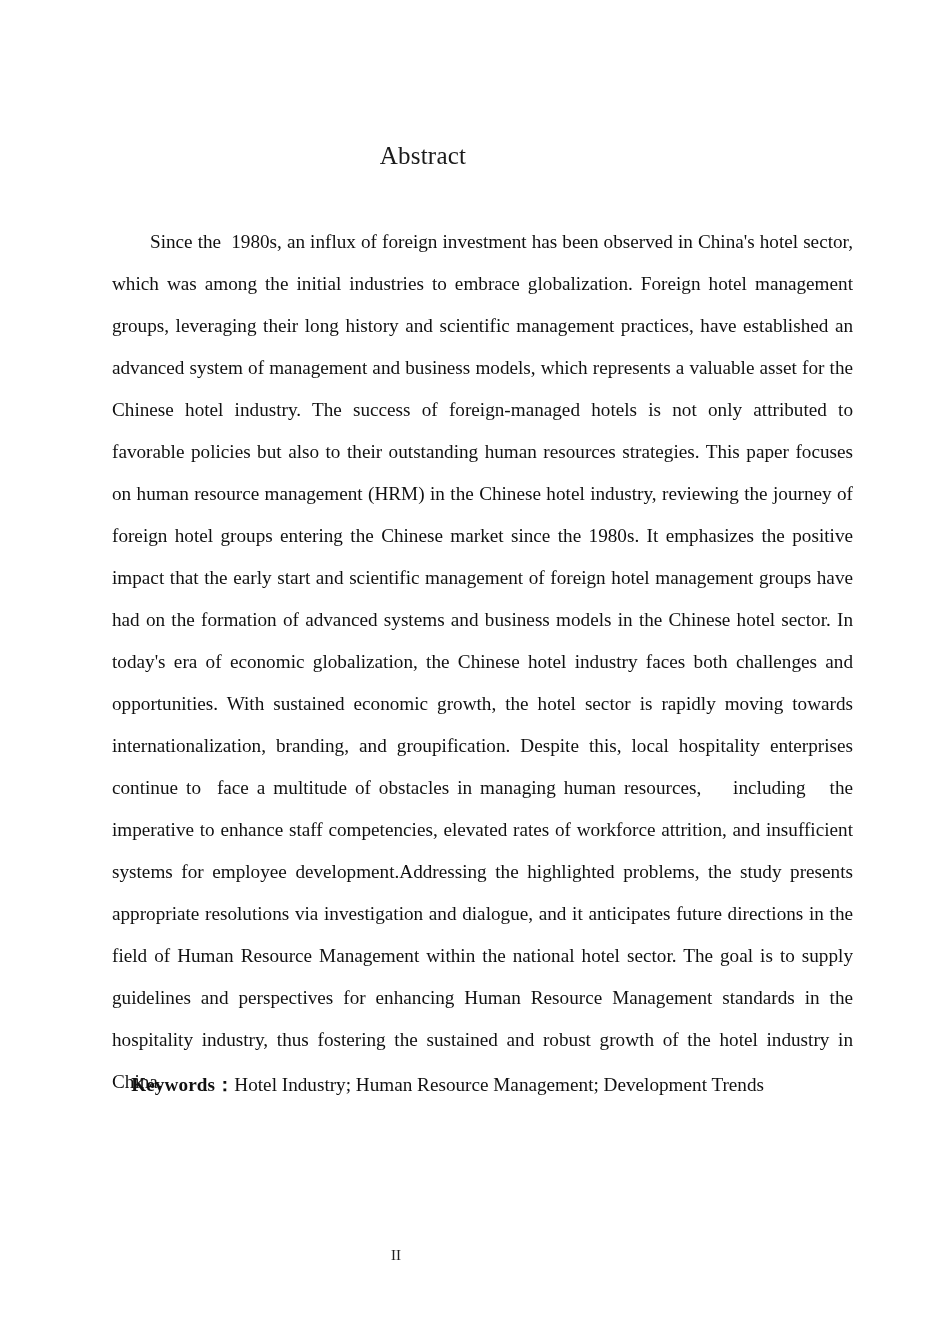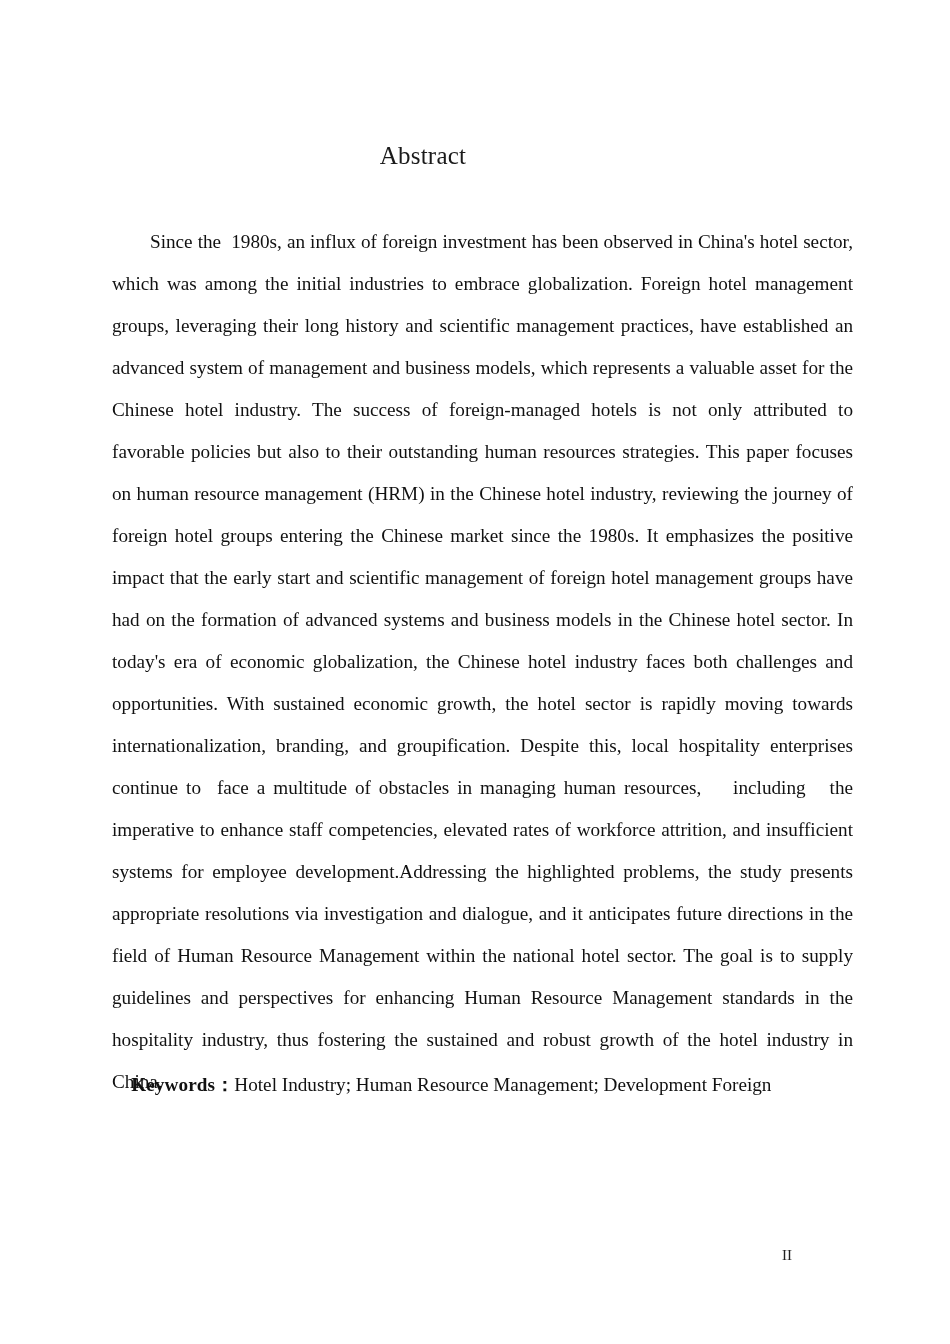--- a/index.html
+++ b/index.html
@@ -85,36 +85,36 @@
   .keywords-value {
     font-weight: normal;
   }
 
   
   .page-number {
     position: absolute;
     top: 1245px;
     left: 0;
     width: 792px;
-    text-align: right;
+    text-align: center;
     font-size: 15px;
     line-height: 20px;
     color: #222222;
   }
 </style>
 </head>
 <body>
 
 <div class="page">
 
   <h1 class="doc-title">Abstract</h1>
 
   <div class="body-block">
     <p class="abstract-paragraph">Since the  1980s, an influx of foreign investment has been observed in China's hotel sector, which was among the initial industries to embrace globalization. Foreign hotel management groups, leveraging their long history and scientific management practices, have established an advanced system of management and business models, which represents a valuable asset for the Chinese hotel industry. The success of foreign-managed hotels is not only attributed to favorable policies but also to their outstanding human resources strategies. This paper focuses on human resource management (HRM) in the Chinese hotel industry, reviewing the journey of foreign hotel groups entering the Chinese market since the 1980s. It emphasizes the positive impact that the early start and scientific management of foreign hotel management groups have had on the formation of advanced systems and business models in the Chinese hotel sector. In today's era of economic globalization, the Chinese hotel industry faces both challenges and opportunities. With sustained economic growth, the hotel sector is rapidly moving towards internationalization, branding, and groupification. Despite this, local hospitality enterprises continue to  face a multitude of obstacles in managing human resources,    including   the imperative to enhance staff competencies, elevated rates of workforce attrition, and insufficient systems for employee development.Addressing the highlighted problems, the study presents appropriate resolutions via investigation and dialogue, and it anticipates future directions in the field of Human Resource Management within the national hotel sector. The goal is to supply guidelines and perspectives for enhancing Human Resource Management standards in the hospitality industry, thus fostering the sustained and robust growth of the hotel industry in China.</p>
   </div>
 
   <div class="keywords-line">
-    <span class="keywords-label">Keywords</span><span class="keywords-colon">：</span><span class="keywords-value">Hotel Industry; Human Resource Management; Development Foreign</span>
+    <span class="keywords-label">Keywords</span><span class="keywords-colon">：</span><span class="keywords-value">Hotel Industry; Human Resource Management; Development Trends</span>
   </div>
 
   <div class="page-number">II</div>
 
 </div>
 
 </body></html>

